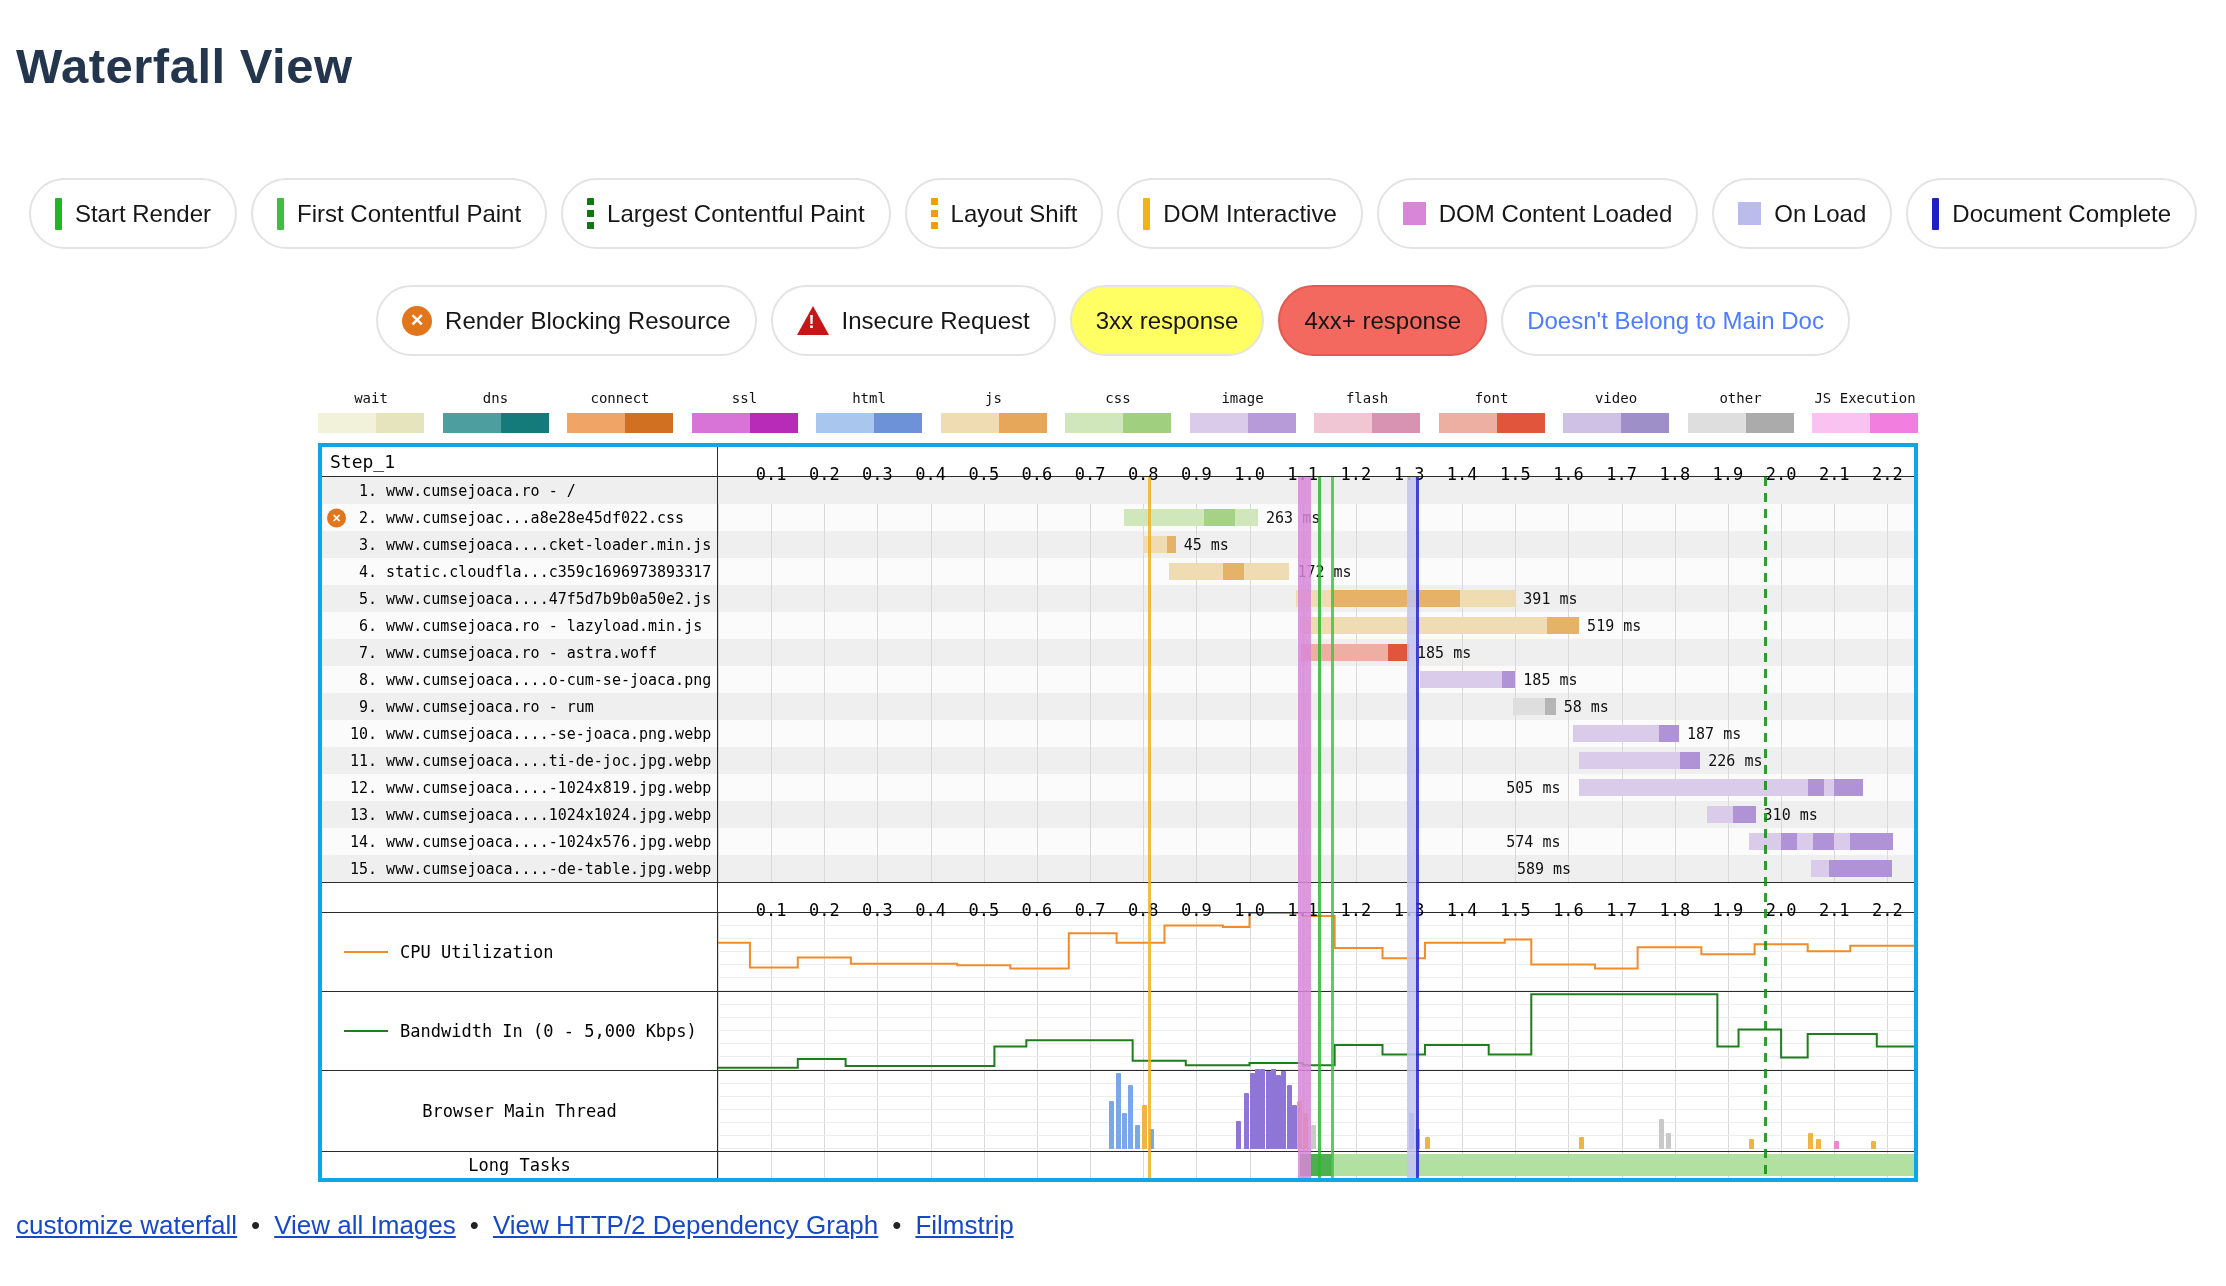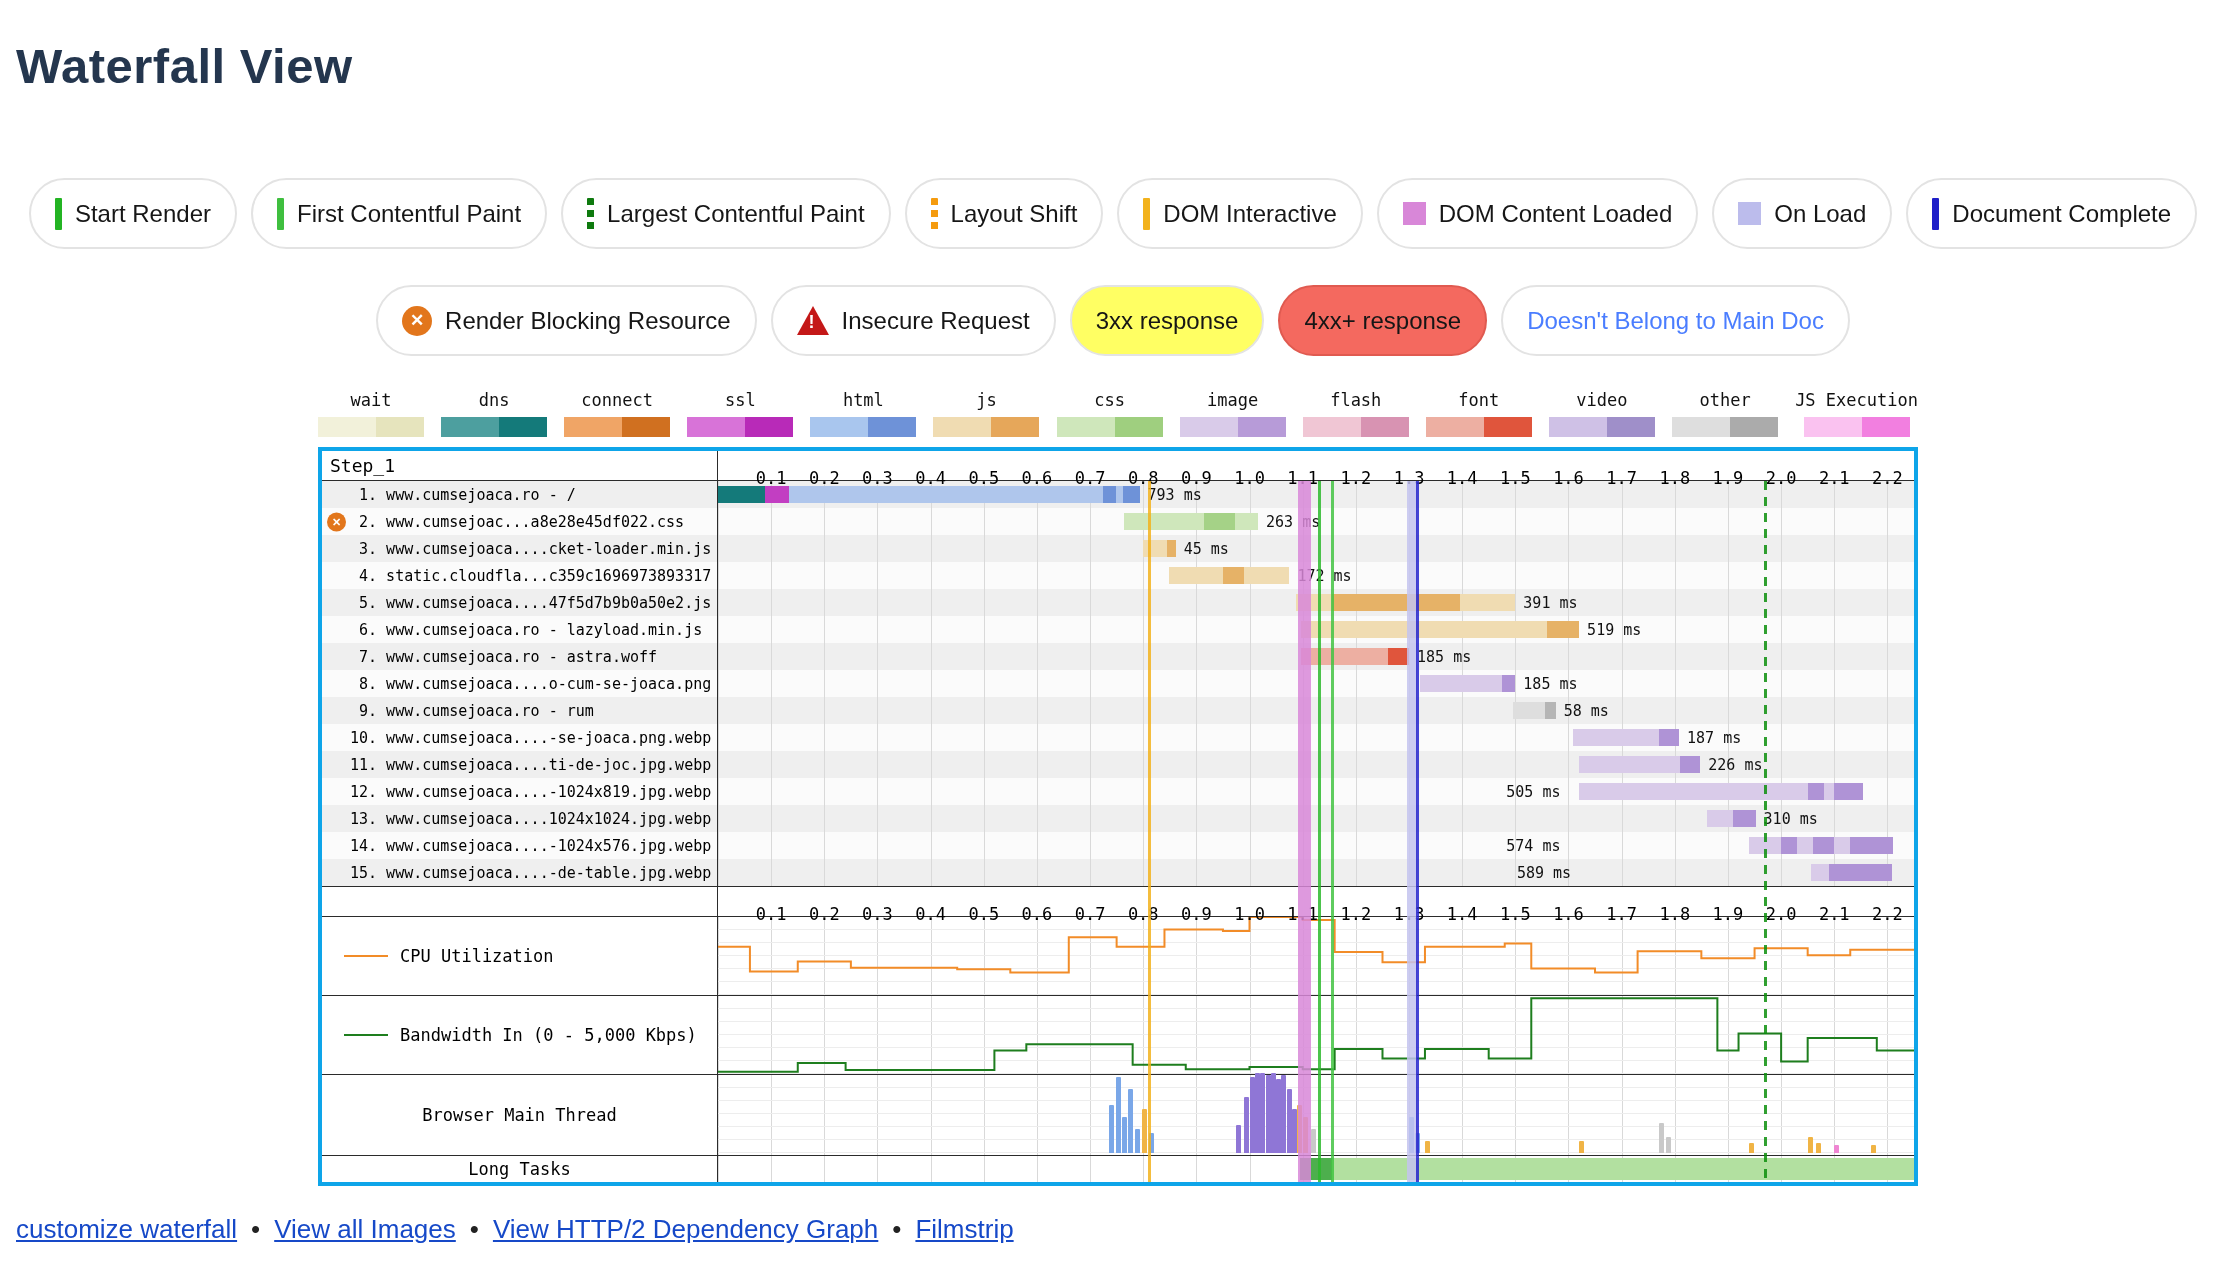--- a/index.html
+++ b/index.html
@@ -13,21 +13,21 @@
   .legend-row.second{margin-top:36px;}
   .pill{display:flex;align-items:center;gap:13px;height:71px;padding:4px 24px;border:2px solid #e3e3e3;border-radius:40px;background:#fff;font-size:24px;color:#161616;white-space:nowrap;}
   .pic-bar{width:7px;height:32px;border-radius:1px;flex:none;}
   .pic-block{width:23px;height:23px;flex:none;}
   .ic-blocked{width:30px;height:30px;border-radius:50%;background:#e2761c;color:#fff;display:flex;align-items:center;justify-content:center;font-size:17px;font-weight:700;flex:none;}
   .ic-warning{position:relative;width:0;height:0;border-left:16px solid transparent;border-right:16px solid transparent;border-bottom:29px solid #c41818;flex:none;}
   .ic-warning .excl{position:absolute;left:-4px;top:7px;color:#fff;font-size:18px;font-weight:700;line-height:1;}
 
   .rtypes{width:1600px;margin:34px 0 0 318px;display:flex;justify-content:space-between;align-items:flex-end;}
   .rt{display:flex;flex-direction:column;align-items:center;gap:7px;}
-  .rt-label{font-family:"DejaVu Sans Mono",monospace;font-size:17px;color:#111;white-space:nowrap;}
+  .rt-label{font-family:"DejaVu Sans Mono",monospace;font-size:14px;color:#111;white-space:nowrap;}
   .rt-swatch{width:106px;height:20px;}
 
   .wtable{width:1600px;margin:10px 0 0 318px;border:4px solid #0ea5e9;position:relative;font-family:"DejaVu Sans Mono",monospace;background:#fff;}
   .axis-row{display:flex;height:30px;position:relative;z-index:4;background:#fff;}
   .axis-row.top{border-bottom:1px solid #2b2b2b;}
   .axis-row.bottom{border-top:1px solid #2b2b2b;}
   .axis-left{width:396px;min-width:396px;border-right:1px solid #2b2b2b;display:flex;align-items:center;padding-left:8px;font-size:18px;color:#000;background:#fff;}
   .axis-chart{flex:1;position:relative;}
   .tick{position:absolute;top:50%;transform:translate(-50%,-50%);font-size:17px;color:#000;margin-top:12px;}
 
@@ -201,29 +201,20 @@
         <div class="tick" style="left: 84.444%;">1.9</div>
         <div class="tick" style="left: 88.889%;">2.0</div>
         <div class="tick" style="left: 93.333%;">2.1</div>
         <div class="tick" style="left: 97.778%;">2.2</div>
       </div>
   </div>
 
   <div>
       <div class="wrow odd">
         <div class="wlabel"><div class="wlabel-text"> 1. www.cumsejoaca.ro - /</div></div>
-        <div class="wchart gridv">
-          <div class="seg" style="left: 0%; width: 3.911%; background: rgb(20, 122, 122);"></div>
-          <div class="seg" style="left: 3.911%; width: 2%; background: rgb(194, 62, 194);"></div>
-          <div class="seg" style="left: 5.911%; width: 26.311%; background: rgb(175, 198, 236);"></div>
-          <div class="seg" style="left: 32.222%; width: 1.022%; background: rgb(110, 146, 216);"></div>
-          <div class="seg" style="left: 33.244%; width: 0.622%; background: rgb(175, 198, 236);"></div>
-          <div class="seg" style="left: 33.867%; width: 1.378%; background: rgb(110, 146, 216);"></div>
-          <div class="mslabel" style="left: calc(35.244% + 8px);">793 ms</div>
-        </div>
       </div>
       <div class="wrow even">
         <div class="wlabel"><div class="rb-icon">✕</div><div class="wlabel-text"> 2. www.cumsejoac...a8e28e45df022.css</div></div>
         <div class="wchart gridv">
           <div class="seg" style="left: 33.911%; width: 6.756%; background: rgb(207, 231, 187);"></div>
           <div class="seg" style="left: 40.667%; width: 2.578%; background: rgb(165, 210, 135);"></div>
           <div class="seg" style="left: 43.244%; width: 1.911%; background: rgb(207, 231, 187);"></div>
           <div class="mslabel" style="left: calc(45.156% + 8px);">263 ms</div>
         </div>
       </div>

